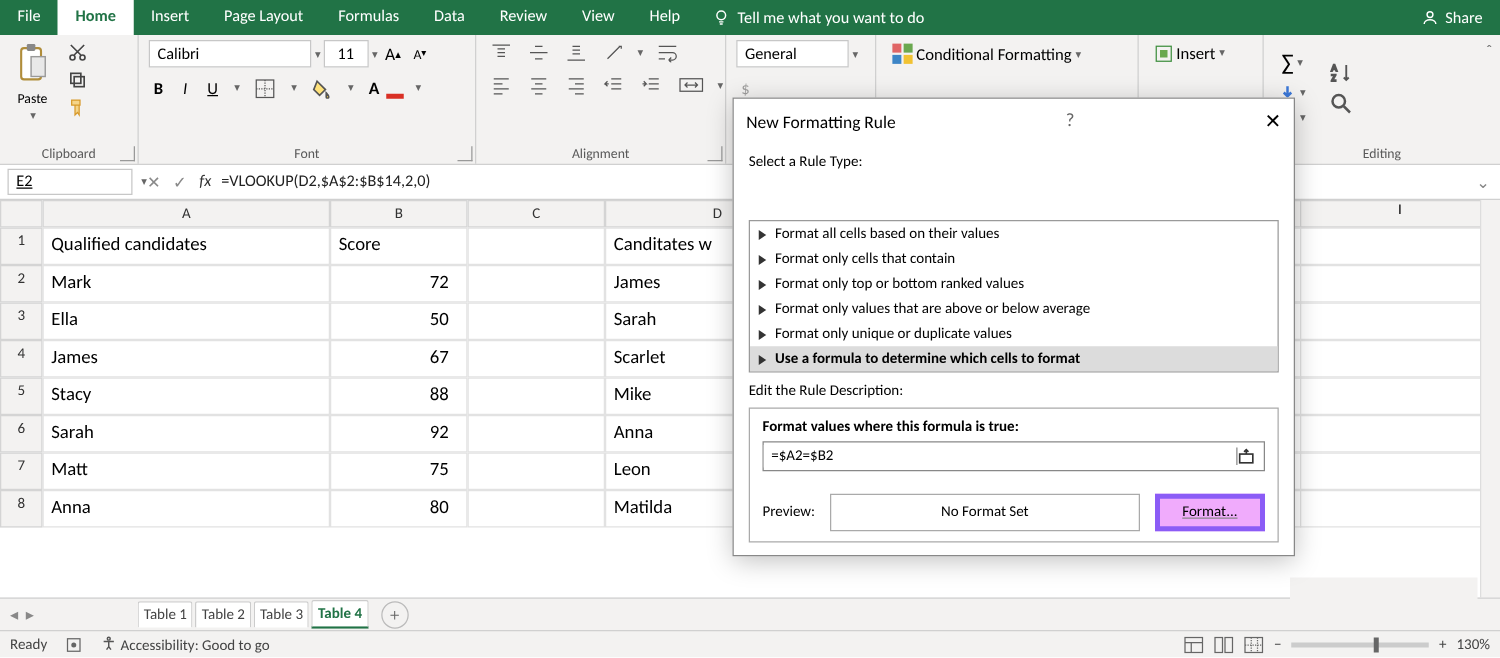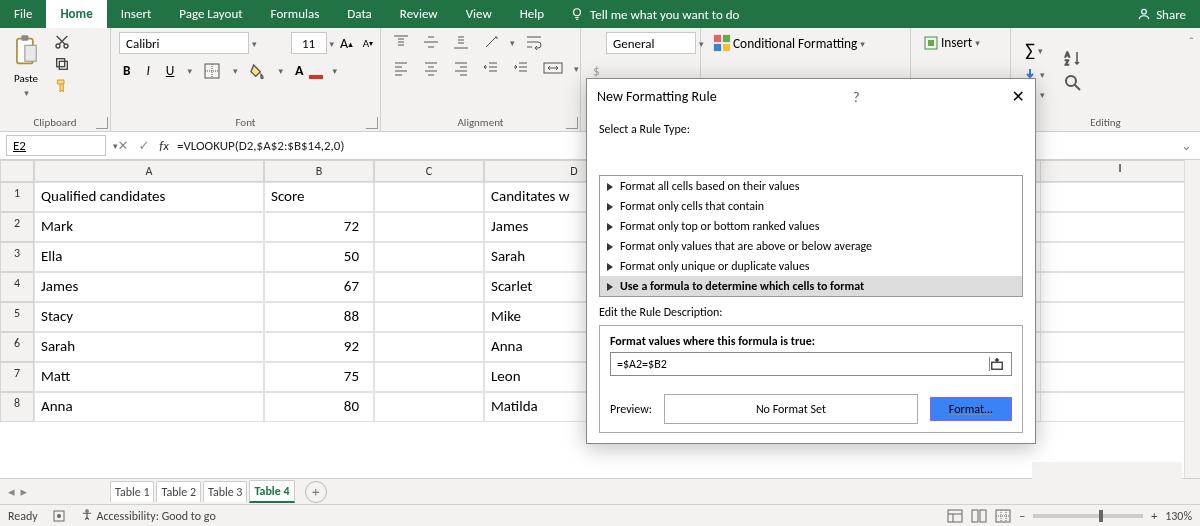--- a/index.html
+++ b/index.html
@@ -66,21 +66,21 @@
   .rulelist .opt{padding:3px 8px 3px 20px;position:relative;font-size:12px;}
   .rulelist .opt::before{content:"";position:absolute;left:7px;top:7px;border-left:6px solid #333;border-top:4px solid transparent;border-bottom:4px solid transparent;}
   .rulelist .opt.sel{background:#dcdcdc;font-weight:600;}
   .descbox{border:1px solid #aaa;padding:8px 10px;margin-top:6px;}
   .descbox .sub{font-weight:600;margin-bottom:4px;}
   .finput{display:flex;border:1px solid #888;height:24px;align-items:center;}
   .finput input{border:none;flex:1;padding:2px 6px;font-size:12px;outline:none;font-family:Calibri;}
   .picker{width:22px;text-align:center;border-left:1px solid #888;cursor:pointer;}
   .previewrow{display:flex;align-items:center;gap:12px;margin-top:18px;}
   .previewrow .pv{flex:1;border:1px solid #aaa;height:30px;display:flex;align-items:center;justify-content:center;}
-  .dlgbtn{border:1px solid #8b5cf6;background:#3b82f6;padding:4px 18px;font-size:12px;cursor:pointer;}
+  .dlgbtn{border:4px solid #8b5cf6;background:#f0abfc;padding:4px 18px;font-size:12px;cursor:pointer;}
   .dlgbtn.primary{border:2px solid #2b579a;background:#e7eefc;}
   .dlgfoot{display:flex;justify-content:flex-end;gap:10px;padding:8px 12px 12px 0;}
 
   .scrollbar-v{position:absolute;right:0;top:160px;bottom:48px;width:16px;background:#f3f2f1;border-left:1px solid #ddd;}
   .scrollbar-h{position:absolute;right:18px;bottom:24px;height:18px;width:150px;background:#f3f2f1;}
   svg{display:block;}
 </style>
 </head>
 <body>
 
@@ -153,21 +153,21 @@
     </div>
     <div class="group-label">Clipboard</div>
     <div class="launcher"></div>
   </div>
 
   <div class="group" style="width:270px">
     <div class="group-tools vstack" style="gap:6px;width:100%">
       <div class="hstack">
         <input class="fcombo" style="width: 130px;" value="Calibri">
         <span class="dd">▾</span>
-        <input class="fcombo" style="width: 36px; text-align: center; margin-left: 32px;" value="11">
+        <input class="fcombo" style="width: 36px; text-align: center;" value="11">
         <span class="dd">▾</span>
         <button class="btn" style="font-size:14px">A<span style="font-size:9px;vertical-align:super">▴</span></button>
         <button class="btn" style="font-size:11px">A<span style="font-size:8px;vertical-align:sub">▾</span></button>
       </div>
       <div class="hstack" style="gap:8px">
         <button class="btn" style="font-weight:700">B</button>
         <button class="btn" style="font-style:italic">I</button>
         <button class="btn" style="text-decoration:underline">U</button>
           <span class="dd">▾</span>
         <button class="btn">
@@ -260,21 +260,21 @@
           <span class="dd">▾</span>
       </div>
     </div>
     <div class="group-label">Alignment</div>
     <div class="launcher"></div>
   </div>
 
   <div class="group" style="width:120px">
     <div class="group-tools vstack" style="gap:6px;width:100%">
       <div class="hstack">
-          <input class="fcombo" style="width: 90px; margin-left: 17px;" value="General">
+          <input class="fcombo" style="width: 90px;" value="General">
           <span class="dd">▾</span>
         </div>
       <div class="hstack" style="opacity:.35">
         <button class="btn">$</button>
       </div>
     </div>
     <div class="group-label"></div>
   </div>
 
   <div class="group" style="width:210px">

